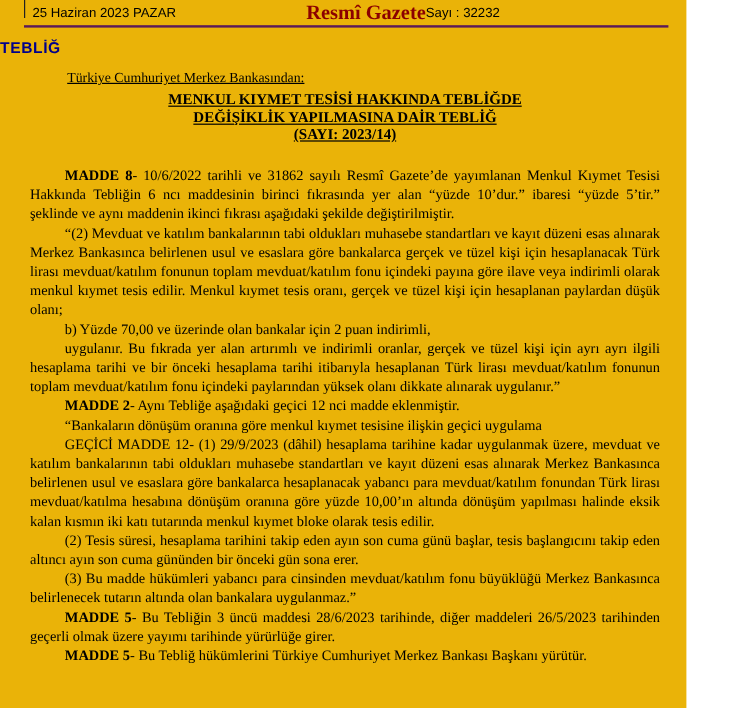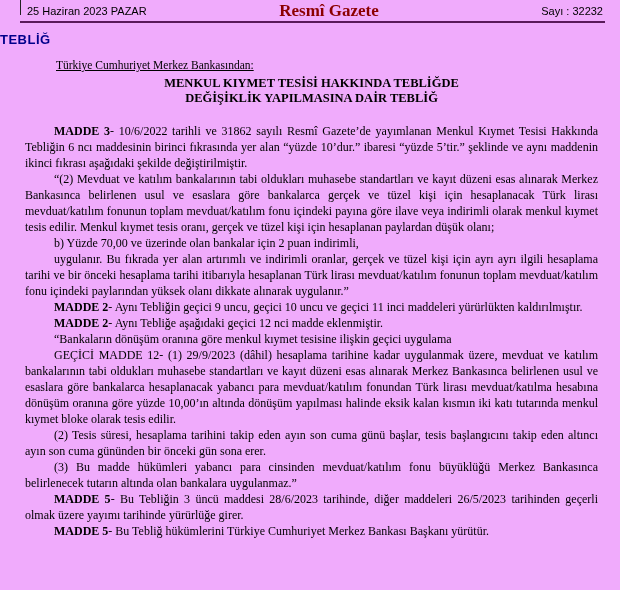--- a/index.html
+++ b/index.html
@@ -1,41 +1,41 @@
 <!DOCTYPE html>
 <html lang="tr"><head>
 <meta charset="utf-8">
 <style>
   * { margin:0; padding:0; box-sizing:border-box; }
   html,body { background:#ffffff; }
   .page {
-    position:relative; width:620px; height:590px; background:#f0abfc;
+    position:relative; width:572px; height:590px; background:#eab308;
     overflow:hidden; color:#000;
     font-family:"Liberation Serif", serif;
   }
   .left-tick { position:absolute; left:20px; top:0; width:1px; height:15px; background:#222; }
   .header {
     margin:0 15px 0 20px;
     display:flex; align-items:flex-start;
     border-bottom:2px solid #5a1a5a;
     padding:2px 2px 2px 7px;
   }
   .header-date  { flex:1; font-family:"Liberation Sans", sans-serif; font-size:11px; padding-top:3px; }
   .gazette-title{ font-family:"Liberation Serif", serif; font-size:17px; font-weight:bold; color:#8b0000; line-height:17px;margin-left:28px; }
-  .header-issue { flex:1; text-align:right; font-family:"Liberation Sans", sans-serif; font-size:11px; padding-top:3px; }
+  .header-issue { flex:1; text-align:left; font-family:"Liberation Sans", sans-serif; font-size:11px; padding-top:3px; }
   .section-heading {
     margin-top:9px; 
     font-family:"Liberation Sans", sans-serif; font-weight:bold;
     font-size:13px; color:#00008b; letter-spacing:0.5px;
   }
   .doc { margin:11px 22px 0 25px; }
   .authority { font-size:11.5px; text-indent:31px; line-height:14px; }
   .authority .underlined { text-decoration:underline; }
   .doc-title { text-align:center; font-weight:bold; font-size:12.5px; line-height:14.5px; }
-  .doc-title-block { margin-top:4px; }
+  .doc-title-block { margin-top:4px;text-decoration:underline; }
   .body-paragraphs { margin-top:18px; }
   .para {
     font-size:12px; line-height:16px;
     text-align:justify; text-indent:29px;
   }
   .lead { font-weight:bold; }
 </style>
 </head>
 <body>
 
@@ -50,33 +50,33 @@
   </div>
 
   <div class="section-heading">TEBLİĞ</div>
 
   <div class="doc">
     <p class="authority"><span class="underlined">Türkiye Cumhuriyet Merkez Bankasından:</span></p>
 
     <div class="doc-title-block">
       <div class="doc-title">MENKUL KIYMET TESİSİ HAKKINDA TEBLİĞDE</div>
       <div class="doc-title">DEĞİŞİKLİK YAPILMASINA DAİR TEBLİĞ</div>
+      <div class="doc-title">(SAYI: 2023/14)</div>
     </div>
 
     <div class="body-paragraphs">
-  <p class="para"><b class="lead">MADDE 3</b><span>- 10/6/2022 tarihli ve 31862 sayılı Resmî Gazete’de yayımlanan Menkul Kıymet Tesisi Hakkında Tebliğin 6 ncı maddesinin birinci fıkrasında yer alan “yüzde 10’dur.” ibaresi “yüzde 5’tir.” şeklinde ve aynı maddenin ikinci fıkrası aşağıdaki şekilde değiştirilmiştir.</span></p>
+  <p class="para"><b class="lead">MADDE 8</b><span>- 10/6/2022 tarihli ve 31862 sayılı Resmî Gazete’de yayımlanan Menkul Kıymet Tesisi Hakkında Tebliğin 6 ncı maddesinin birinci fıkrasında yer alan “yüzde 10’dur.” ibaresi “yüzde 5’tir.” şeklinde ve aynı maddenin ikinci fıkrası aşağıdaki şekilde değiştirilmiştir.</span></p>
 
   <p class="para"><b class="lead"></b><span>“(2) Mevduat ve katılım bankalarının tabi oldukları muhasebe standartları ve kayıt düzeni esas alınarak Merkez Bankasınca belirlenen usul ve esaslara göre bankalarca gerçek ve tüzel kişi için hesaplanacak Türk lirası mevduat/katılım fonunun toplam mevduat/katılım fonu içindeki payına göre ilave veya indirimli olarak menkul kıymet tesis edilir. Menkul kıymet tesis oranı, gerçek ve tüzel kişi için hesaplanan paylardan düşük olanı;</span></p>
 
 
   <p class="para"><b class="lead"></b><span>b) Yüzde 70,00 ve üzerinde olan bankalar için 2 puan indirimli,</span></p>
 
   <p class="para"><b class="lead"></b><span>uygulanır. Bu fıkrada yer alan artırımlı ve indirimli oranlar, gerçek ve tüzel kişi için ayrı ayrı ilgili hesaplama tarihi ve bir önceki hesaplama tarihi itibarıyla hesaplanan Türk lirası mevduat/katılım fonunun toplam mevduat/katılım fonu içindeki paylarından yüksek olanı dikkate alınarak uygulanır.”</span></p>
 
-  <p class="para"><b class="lead">MADDE 2</b><span>- Aynı Tebliğin geçici 9 uncu, geçici 10 uncu ve geçici 11 inci maddeleri yürürlükten kaldırılmıştır.</span></p>
 
   <p class="para"><b class="lead">MADDE 2</b><span>- Aynı Tebliğe aşağıdaki geçici 12 nci madde eklenmiştir.</span></p>
 
   <p class="para"><b class="lead"></b><span>“Bankaların dönüşüm oranına göre menkul kıymet tesisine ilişkin geçici uygulama</span></p>
 
   <p class="para"><b class="lead"></b><span>GEÇİCİ MADDE 12- (1) 29/9/2023 (dâhil) hesaplama tarihine kadar uygulanmak üzere, mevduat ve katılım bankalarının tabi oldukları muhasebe standartları ve kayıt düzeni esas alınarak Merkez Bankasınca belirlenen usul ve esaslara göre bankalarca hesaplanacak yabancı para mevduat/katılım fonundan Türk lirası mevduat/katılma hesabına dönüşüm oranına göre yüzde 10,00’ın altında dönüşüm yapılması halinde eksik kalan kısmın iki katı tutarında menkul kıymet bloke olarak tesis edilir.</span></p>
 
   <p class="para"><b class="lead"></b><span>(2) Tesis süresi, hesaplama tarihini takip eden ayın son cuma günü başlar, tesis başlangıcını takip eden altıncı ayın son cuma gününden bir önceki gün sona erer.</span></p>
 
   <p class="para"><b class="lead"></b><span>(3) Bu madde hükümleri yabancı para cinsinden mevduat/katılım fonu büyüklüğü Merkez Bankasınca belirlenecek tutarın altında olan bankalara uygulanmaz.”</span></p>

